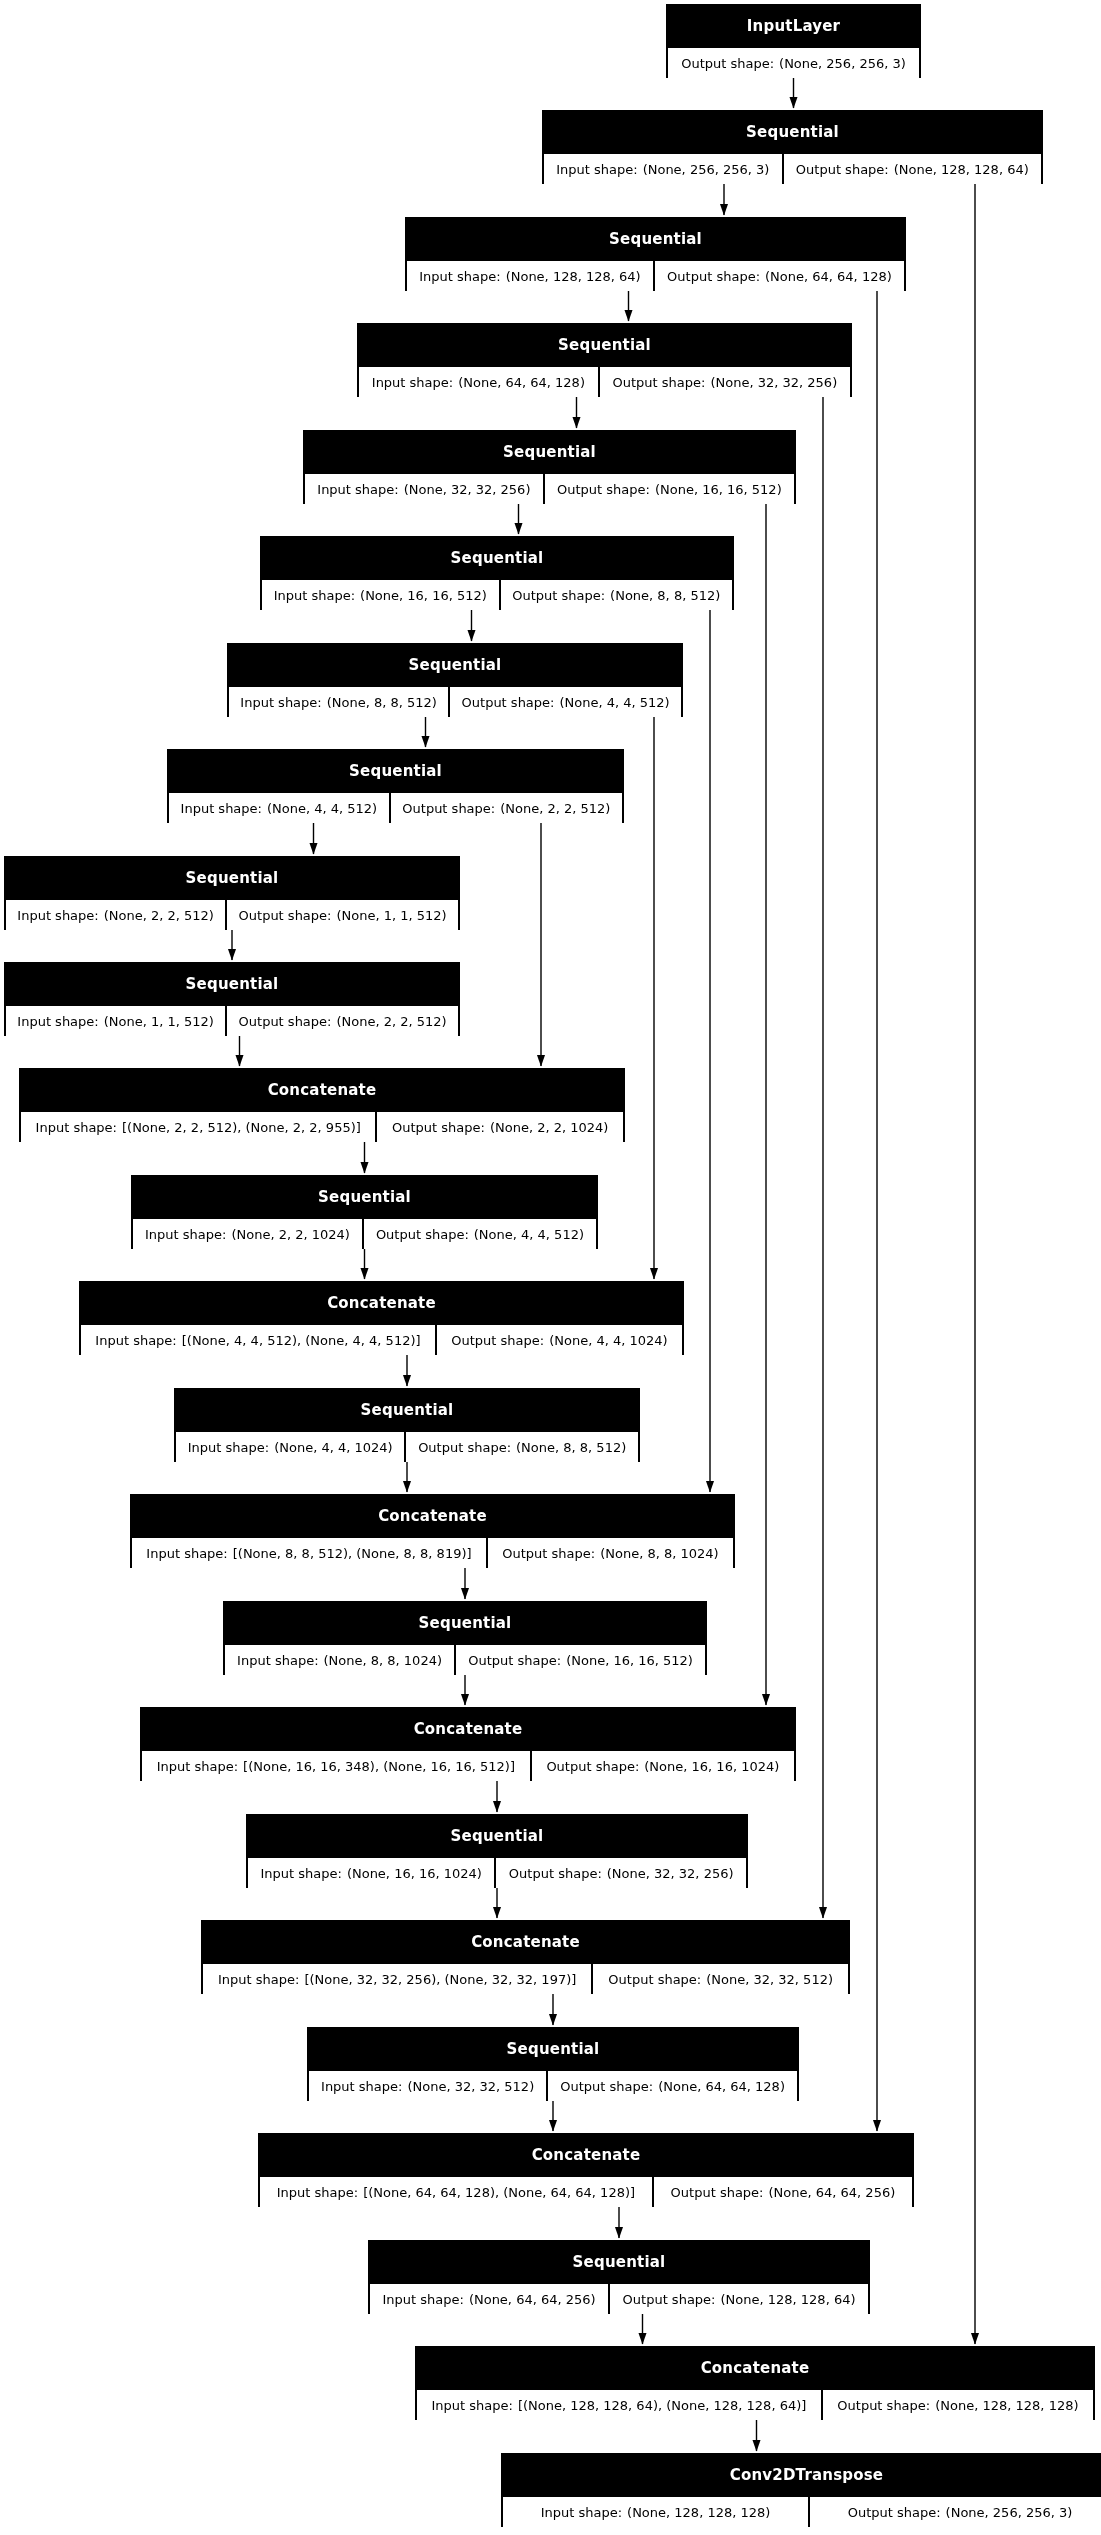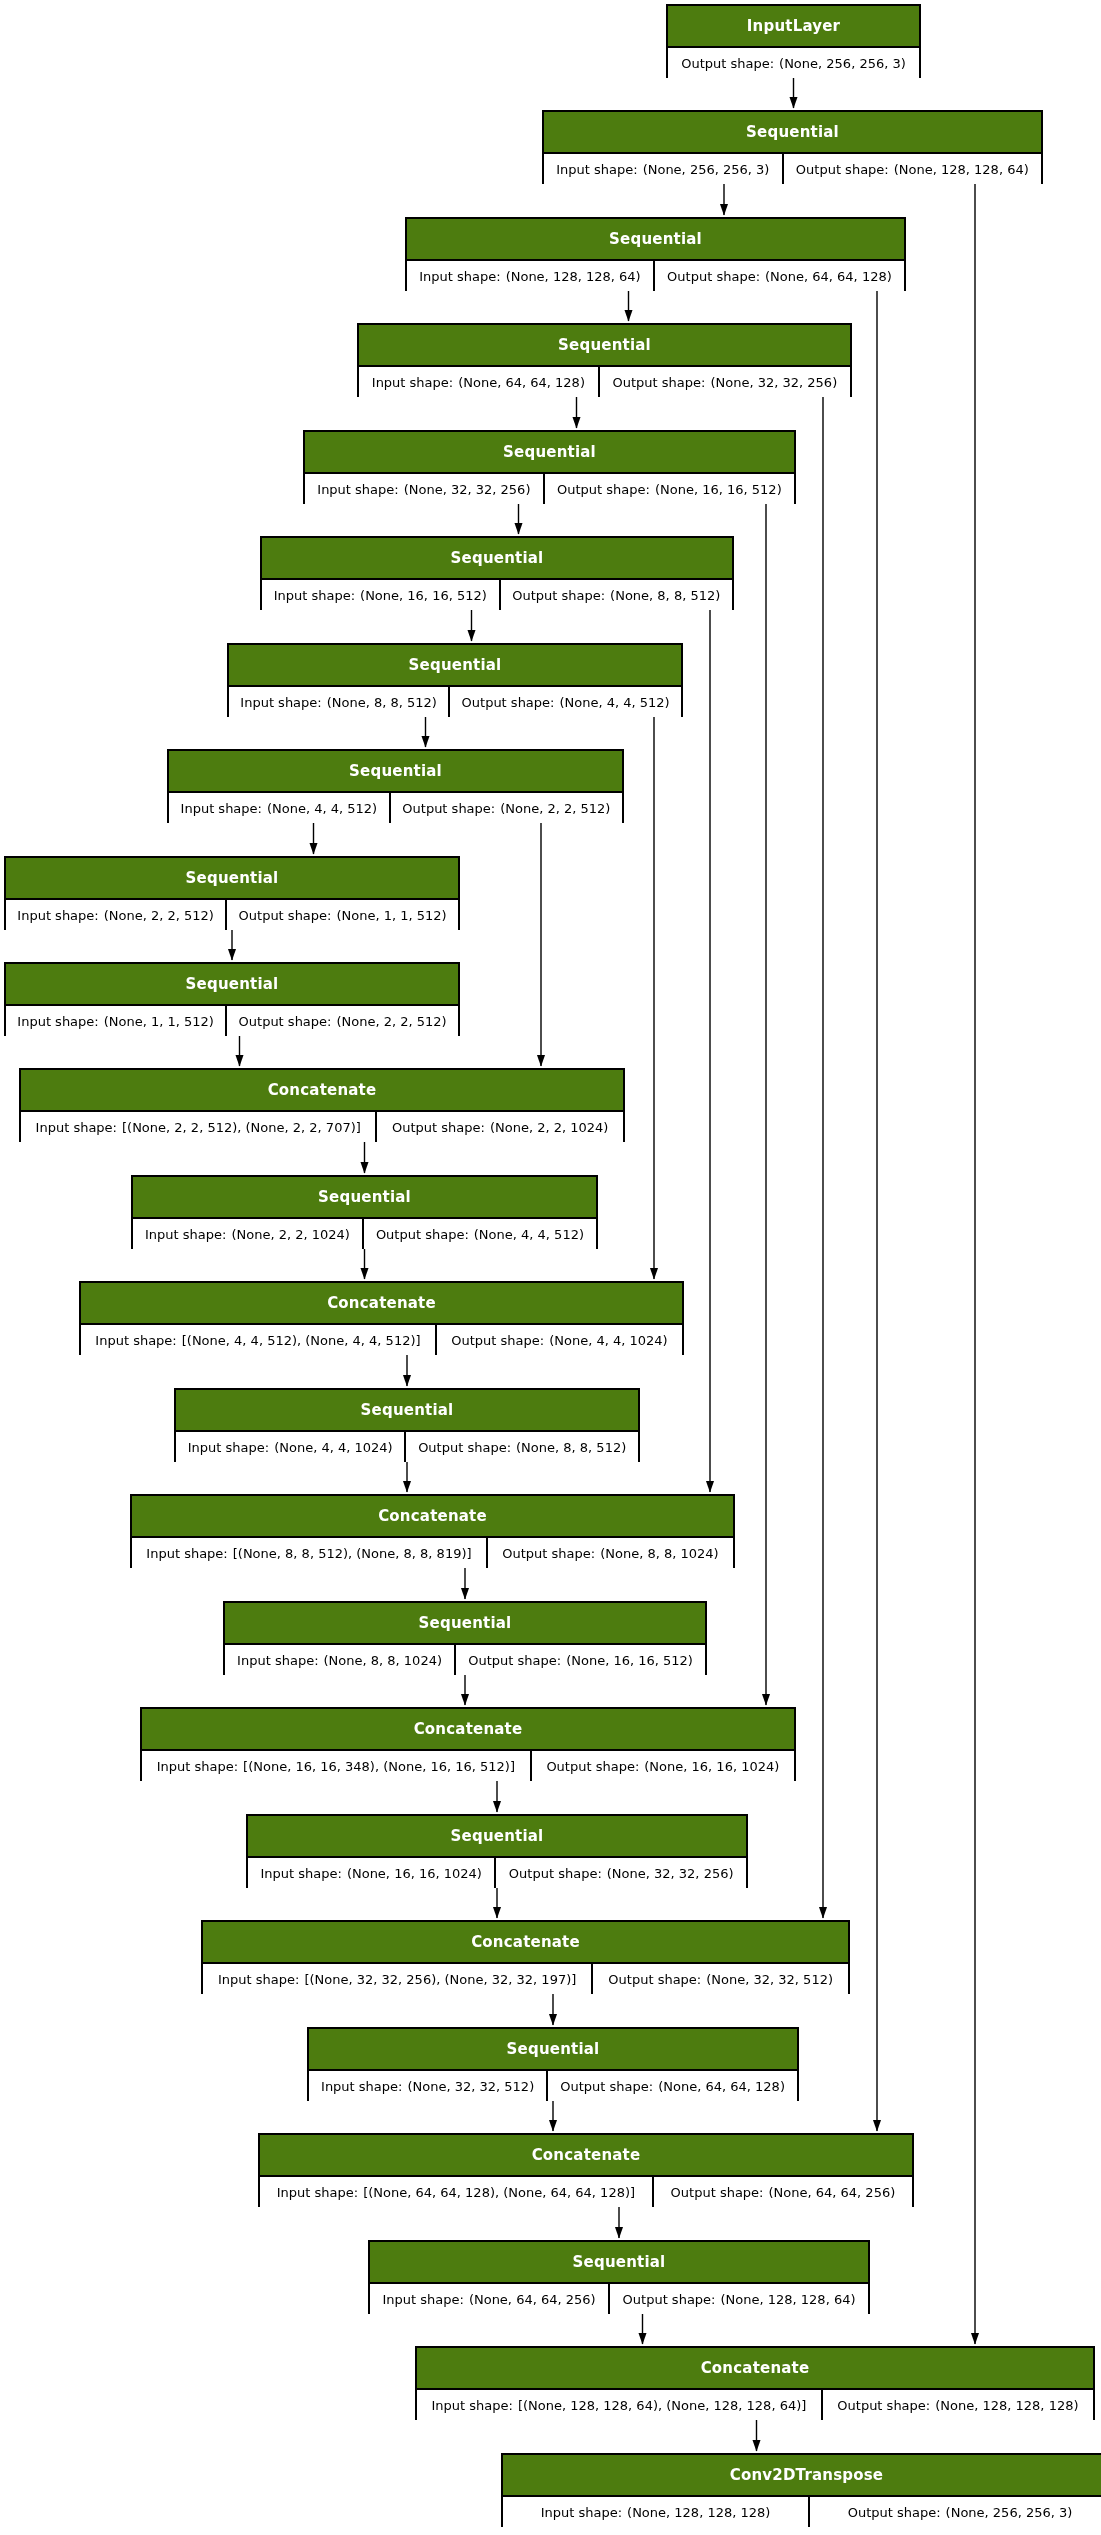--- a/index.html
+++ b/index.html
@@ -7,21 +7,21 @@
     position:relative;width:1101px;height:2535px;background:#ffffff;
     font-family:"DejaVu Sans","Liberation Sans",sans-serif;overflow:hidden;
   }
   #edges{position:absolute;left:0;top:0;z-index:1;}
   .node{
     position:absolute;box-sizing:border-box;height:74px;
     border:2px solid #000;background:#fff;z-index:2;
   }
   .node-title{
     height:40px;display:flex;align-items:center;justify-content:center;
-    background:#4d7c0f;color:#fff;font-weight:bold;font-size:15px;letter-spacing:.2px;
+    background:#000000;color:#fff;font-weight:bold;font-size:15px;letter-spacing:.2px;
   }
   .node-cells{display:flex;height:30px;border-top:2px solid #000;}
   .cell{
     flex:1 1 auto;display:flex;align-items:center;justify-content:center;
     white-space:nowrap;font-size:13px;color:#000;background:#fff;padding:0 4px;
     overflow:hidden;
   }
   .cell + .cell{border-left:2px solid #000;}
   .cell-value{font-weight:normal;margin-left:5px;}
 </style>
@@ -193,21 +193,21 @@
             <span class="cell-label">Output shape:</span>
             <span class="cell-value">(None, 2, 2, 512)</span>
           </div>
         </div>
       </div>
       <div class="node" style="left: 19px; top: 1068px; width: 606px;">
         <div class="node-title">Concatenate</div>
         <div class="node-cells">
           <div class="cell">
             <span class="cell-label">Input shape:</span>
-            <span class="cell-value">[(None, 2, 2, 512), (None, 2, 2, 707)]</span>
+            <span class="cell-value">[(None, 2, 2, 512), (None, 2, 2, 955)]</span>
           </div>
           <div class="cell">
             <span class="cell-label">Output shape:</span>
             <span class="cell-value">(None, 2, 2, 1024)</span>
           </div>
         </div>
       </div>
       <div class="node" style="left: 131px; top: 1175px; width: 467px;">
         <div class="node-title">Sequential</div>
         <div class="node-cells">

